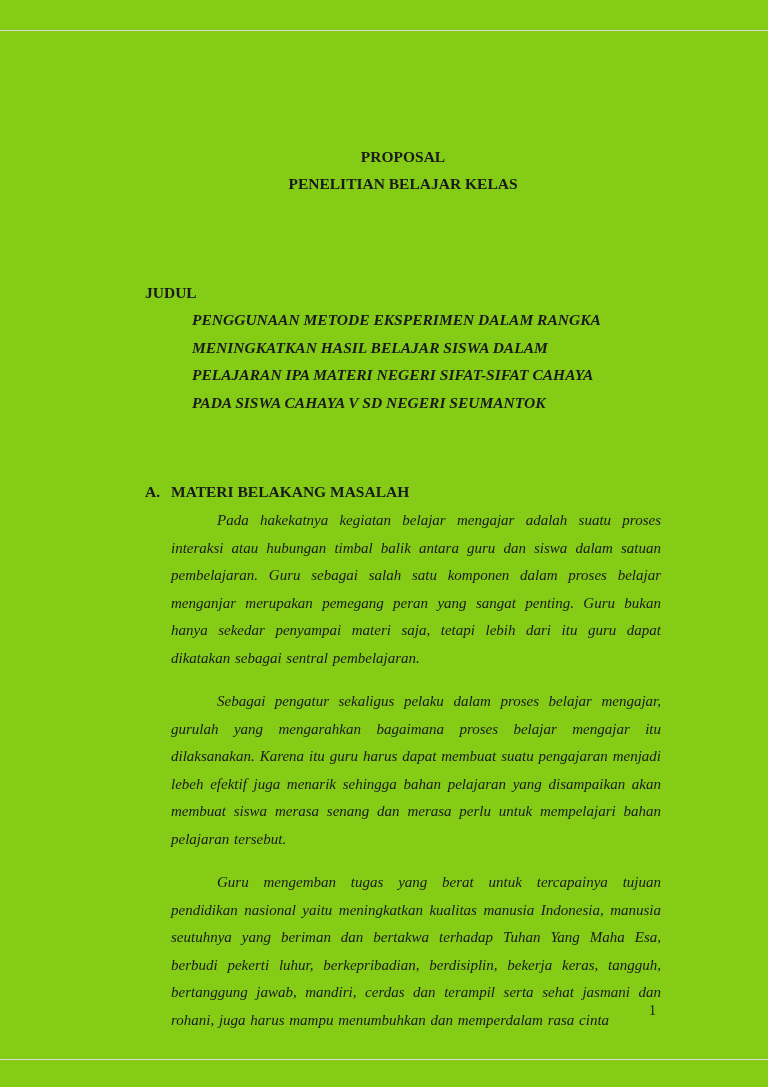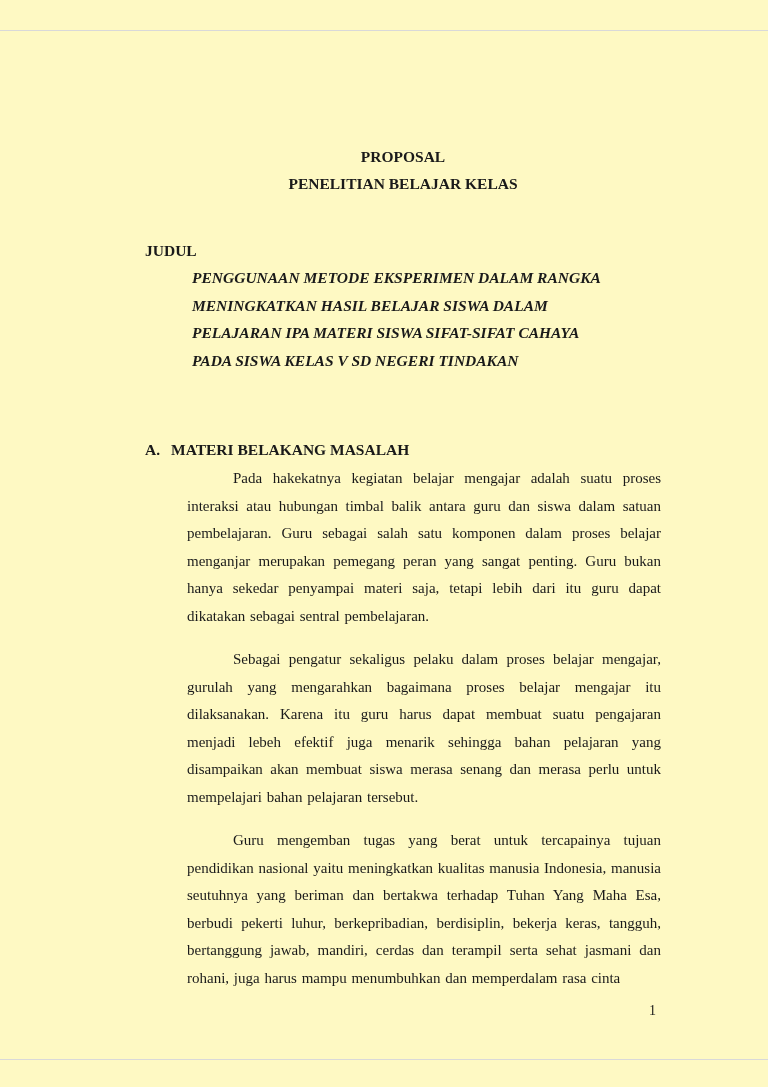--- a/index.html
+++ b/index.html
@@ -4,21 +4,21 @@
 <style>
   html, body {
     margin: 0;
     padding: 0;
     background: #ffffff;
   }
   .page {
     position: relative;
     width: 768px;
     height: 1087px;
-    background: #fef9c3;
+    background: #84cc16;
     font-family: "Liberation Serif", "DejaVu Serif", serif;
     color: #1a1a1a;
     overflow: hidden;
   }
   .edge-line {
     position: absolute;
     left: 0;
     right: 0;
     height: 0;
     border-top: 1px solid #d9d9d9;
@@ -34,21 +34,21 @@
   }
 
   .doc-title {
     text-align: center;
     font-weight: bold;
     font-size: 15.5px;
     line-height: 27px;
   }
 
   .judul-block {
-    margin-top: 40px;
+    margin-top: 82px;
   }
   .judul-label {
     font-weight: bold;
     font-size: 15.5px;
     line-height: 27px;
   }
   .judul-lines {
     margin-left: 47px;
     font-style: italic;
   }
@@ -65,22 +65,23 @@
     display: flex;
     font-weight: bold;
     font-size: 15.5px;
     line-height: 27px;
   }
   .section-heading .letter {
     width: 26px;
     flex: 0 0 26px;
   }
   .section-body {
-    margin-left: 42px;
+    margin-left: 26px;
     margin-top: 2px;
+    font-style: italic;
   }
   .para {
     text-align: justify;
     text-indent: 46px;
     font-size: 15px;
     line-height: 27.5px;
     margin: 0 0 16px 0;
     word-spacing: 1px;
   }
 
@@ -104,22 +105,22 @@
     <div class="doc-title">
       <div>PROPOSAL</div>
       <div>PENELITIAN BELAJAR KELAS</div>
     </div>
 
     <div class="judul-block">
       <div class="judul-label">JUDUL</div>
       <div class="judul-lines">
         <div class="judul-line">PENGGUNAAN METODE EKSPERIMEN DALAM RANGKA</div>
         <div class="judul-line">MENINGKATKAN HASIL BELAJAR SISWA DALAM</div>
-        <div class="judul-line">PELAJARAN IPA MATERI SISWA SIFAT-SIFAT CAHAYA</div>
-        <div class="judul-line">PADA SISWA KELAS V SD NEGERI TINDAKAN</div>
+        <div class="judul-line">PELAJARAN IPA MATERI NEGERI SIFAT-SIFAT CAHAYA</div>
+        <div class="judul-line">PADA SISWA CAHAYA V SD NEGERI SEUMANTOK</div>
       </div>
     </div>
 
     <div class="section">
       <div class="section-heading">
         <span class="letter">A.</span>
         <span>MATERI BELAKANG MASALAH</span>
       </div>
       <div class="section-body">
         <p class="para">Pada hakekatnya kegiatan belajar mengajar adalah suatu proses interaksi atau hubungan timbal balik antara guru dan siswa dalam satuan pembelajaran. Guru sebagai salah satu komponen dalam proses belajar menganjar merupakan pemegang peran yang sangat penting. Guru bukan hanya sekedar penyampai materi saja, tetapi lebih dari itu guru dapat dikatakan sebagai sentral pembelajaran.</p>

